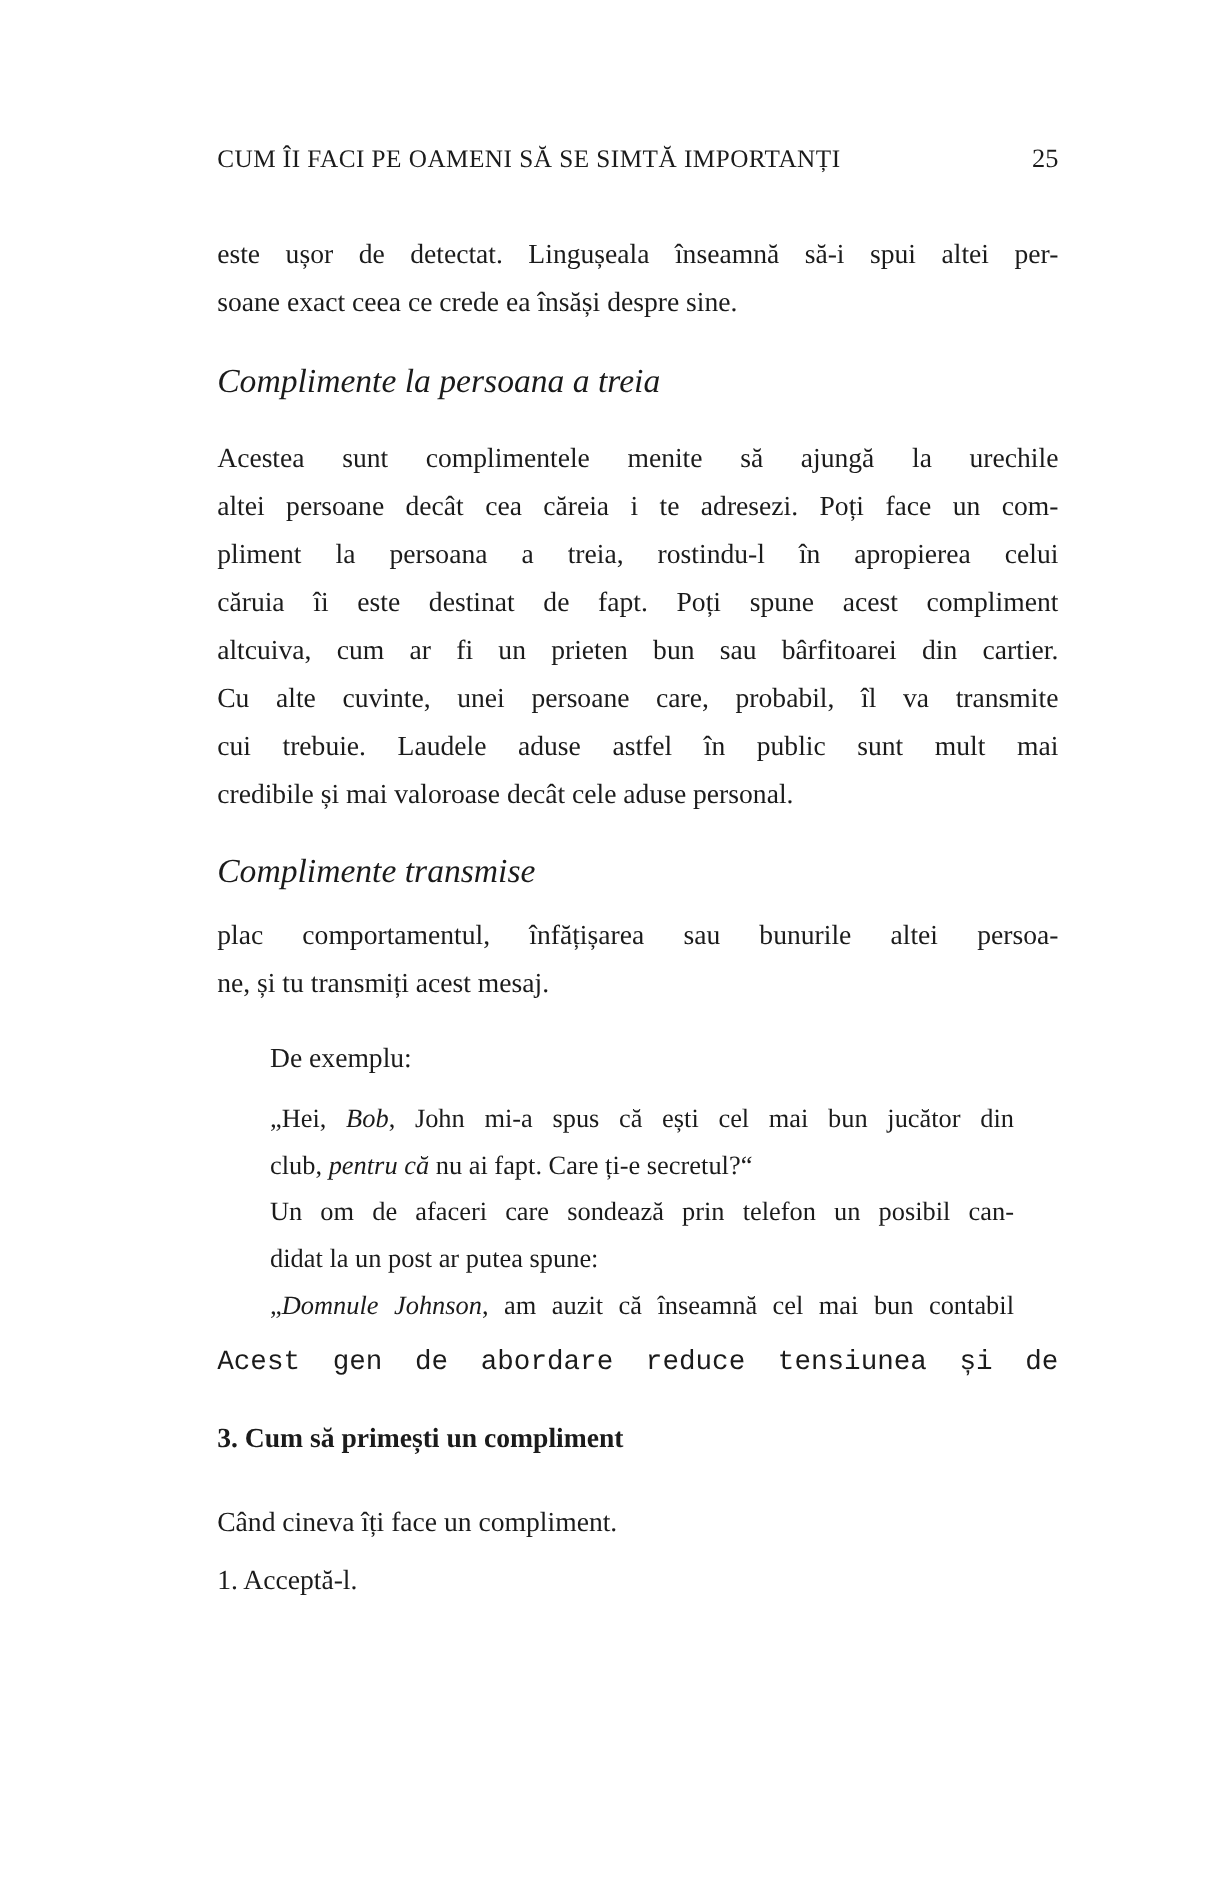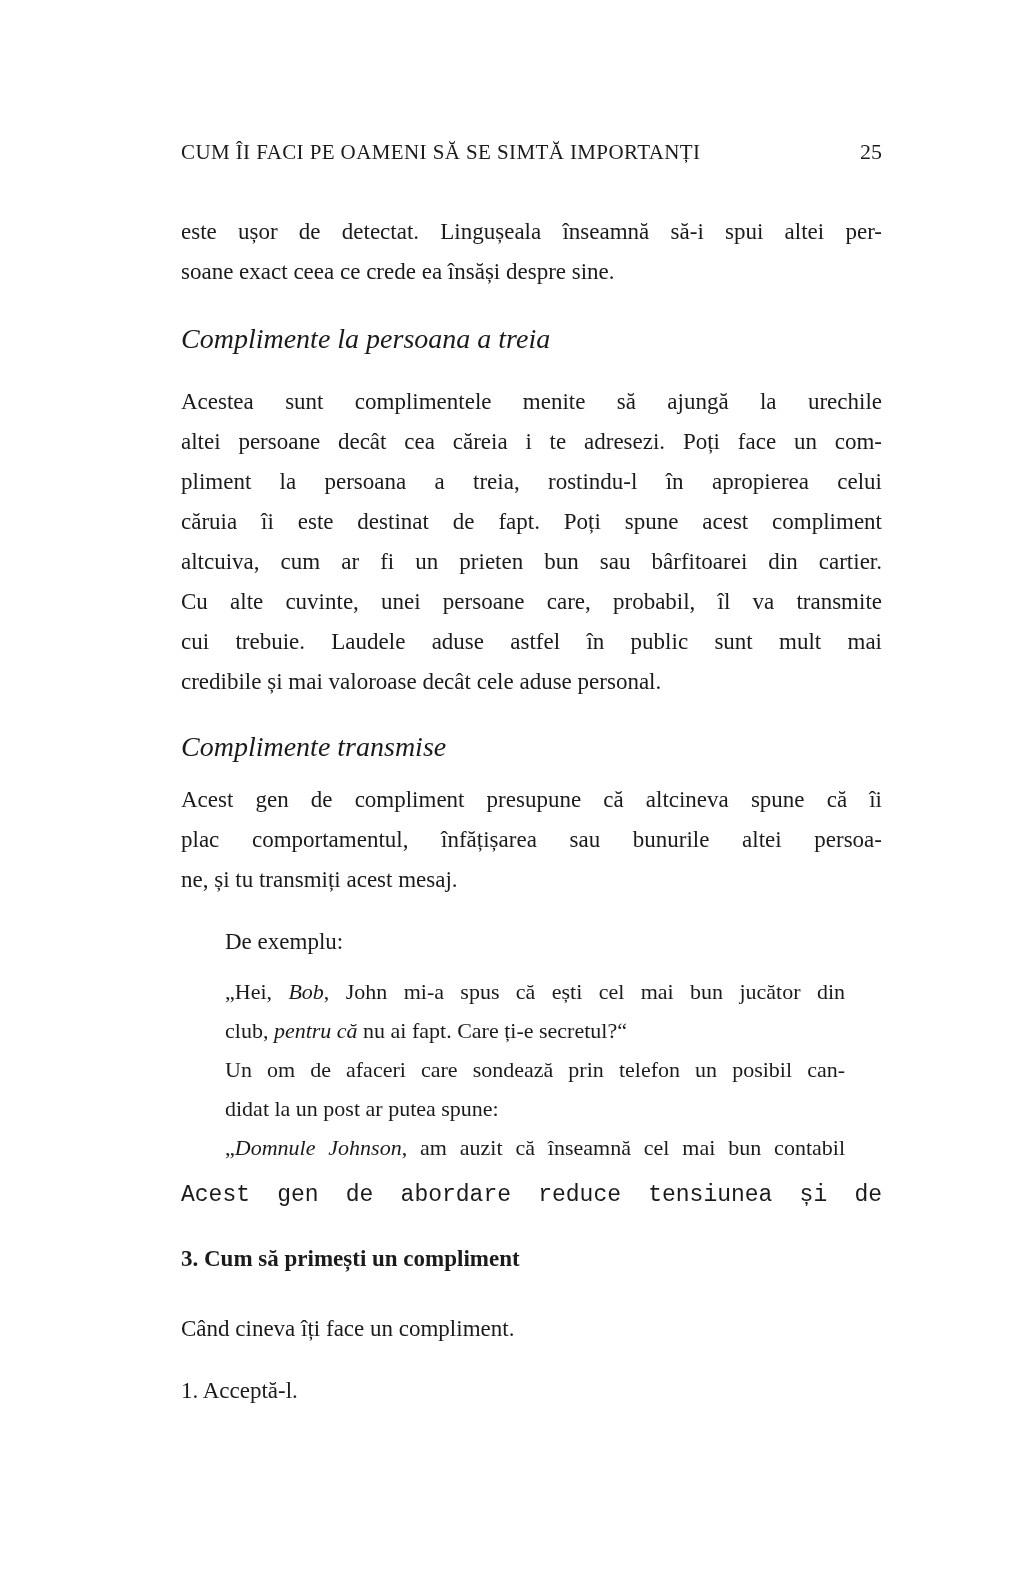--- a/index.html
+++ b/index.html
@@ -12,21 +12,21 @@
     width: 1024px;
     height: 1575px;
     background: #ffffff;
     overflow: hidden;
     color: #1b1b1b;
     font-family: "Liberation Serif", "DejaVu Serif", serif;
   }
   .content {
     position: absolute;
     left: 181px;
-    top: 138px;
+    top: 118px;
     width: 701px;
   }
   
   .running-head {
     display: flex;
     justify-content: space-between;
     align-items: baseline;
     font-size: 21px;
     letter-spacing: 0.4px;
     line-height: 28px;
@@ -87,21 +87,21 @@
   
   .section-heading {
     margin-top: 24px;
     font-weight: bold;
     font-size: 23px;
     line-height: 40px;
     height: 40px;
     overflow: hidden;
   }
   .p5 { margin-top: 30px; }
-  .p6 { margin-top: 22px; }
+  .p6 { margin-top: 8px; }
 </style>
 </head>
 <body>
 
 <div class="page">
   <div class="content">
 
     <div class="running-head">
       <span>CUM ÎI FACI PE OAMENI SĂ SE SIMTĂ IMPORTANȚI</span>
       <span class="pageno">25</span>
@@ -121,21 +121,20 @@
       <div class="line jline">căruia îi este destinat de fapt. Poți spune acest compliment</div>
       <div class="line jline">altcuiva, cum ar fi un prieten bun sau bârfitoarei din cartier.</div>
       <div class="line jline">Cu alte cuvinte, unei persoane care, probabil, îl va transmite</div>
       <div class="line jline">cui trebuie. Laudele aduse astfel în public sunt mult mai</div>
       <div class="line">credibile și mai valoroase decât cele aduse personal.</div>
     </div>
 
     <div class="subheading sub2">Complimente transmise</div>
 
     <div class="bodytext para p3">
-      <div class="line jline">Acest gen de compliment presupune că altcineva spune că îi</div>
       <div class="line jline">plac comportamentul, înfățișarea sau bunurile altei persoa-</div>
       <div class="line">ne, și tu transmiți acest mesaj.</div>
     </div>
 
     <div class="example-intro line">De exemplu:</div>
 
     <div class="quote-block">
       <div class="line jline"><span>„Hei, </span><span class="it">Bob</span><span>, John mi-a spus că ești cel mai bun jucător din</span></div>
       <div class="line"><span>club, </span><span class="it">pentru că</span><span> nu ai fapt. Care ți-e secretul?“</span></div>
       <div class="line jline">Un om de afaceri care sondează prin telefon un posibil can-</div>

